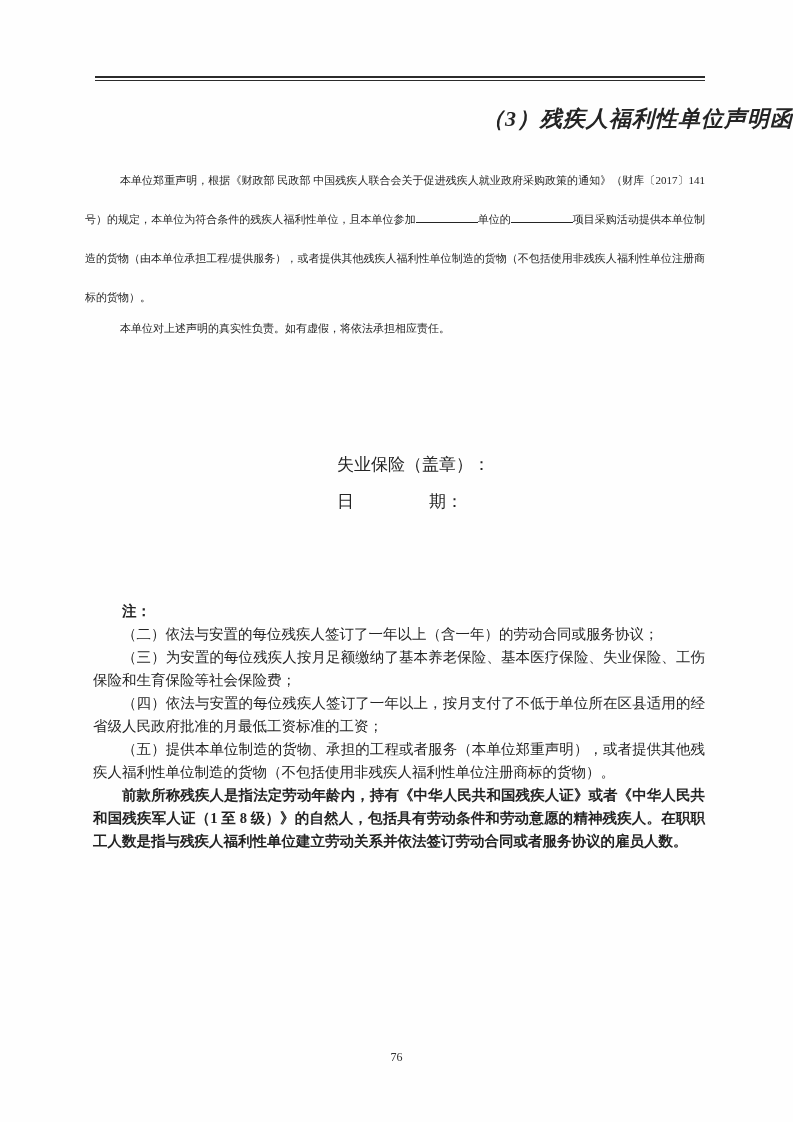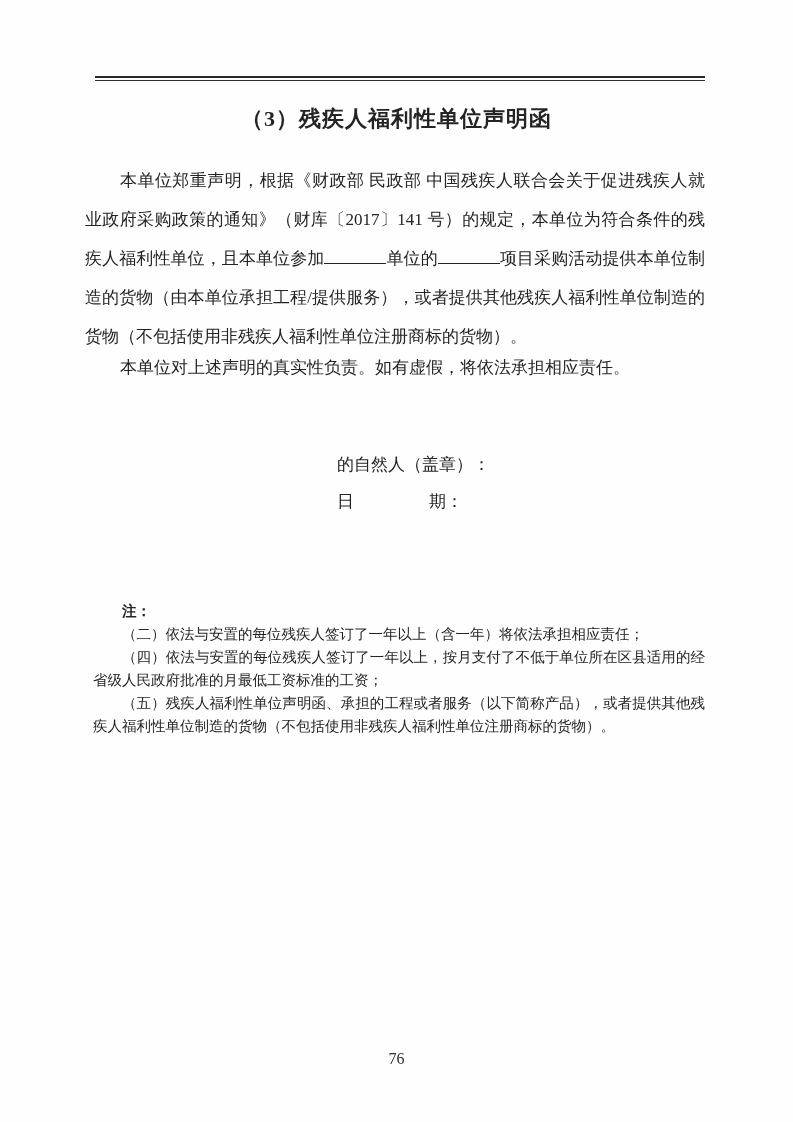--- a/index.html
+++ b/index.html
@@ -25,31 +25,32 @@
     height: 2px;
     border-top: 2.5px solid #2b2b2b;
     border-bottom: 1.5px solid #2b2b2b;
   }
   .title {
     position: absolute;
     left: 0;
     right: 0;
     top: 104px;
     margin: 0;
-    text-align: center;
+    text-align: right;
     font-size: 22px;
     font-weight: 700;
     letter-spacing: 1px;
+    font-style: italic;
   }
   .body-block {
     position: absolute;
     left: 85px;
     top: 161px;
     width: 620px;
-    font-size: 17px;
+    font-size: 11px;
     line-height: 39px;
     text-align: justify;
   }
   .para {
     margin: 0;
     text-indent: 35px;
   }
   .para-2 {
     margin-top: -8px;
   }
@@ -87,48 +88,50 @@
   }
   .bold {
     font-weight: 700;
   }
   .page-number {
     position: absolute;
     left: 0;
     right: 0;
     top: 1050px;
     text-align: center;
-    font-size: 16px;
+    font-size: 12px;
     color: #2e2e2e;
   }
 </style>
 </head>
 <body>
 
 <div class="page">
 
   <div class="rule"></div>
 
   <h1 class="title">（3）残疾人福利性单位声明函</h1>
 
   <div class="body-block">
     <p class="para"><span>本单位郑重声明，根据《财政部 民政部 中国残疾人联合会关于促进残疾人就业政府采购政策的通知》（财库〔2017〕141 号）的规定，本单位为符合条件的残疾人福利性单位，且本单位参加</span><span class="blank"></span><span>单位的</span><span class="blank"></span><span>项目采购活动提供本单位制造的货物（由本单位承担工程/提供服务），或者提供其他残疾人福利性单位制造的货物（不包括使用非残疾人福利性单位注册商标的货物）。</span></p>
     <p class="para para-2">本单位对上述声明的真实性负责。如有虚假，将依法承担相应责任。</p>
   </div>
 
   <div class="signature">
-    <div class="sig-row">的自然人（盖章）：</div>
+    <div class="sig-row">失业保险（盖章）：</div>
     <div class="sig-row date-row">
       <span>日</span>
       <span>期：</span>
     </div>
   </div>
 
   <div class="notes">
     <p class="note-line bold">注：</p>
-    <p class="note-line">（二）依法与安置的每位残疾人签订了一年以上（含一年）将依法承担相应责任；</p>
+    <p class="note-line">（二）依法与安置的每位残疾人签订了一年以上（含一年）的劳动合同或服务协议；</p>
+    <p class="note-line">（三）为安置的每位残疾人按月足额缴纳了基本养老保险、基本医疗保险、失业保险、工伤保险和生育保险等社会保险费；</p>
     <p class="note-line">（四）依法与安置的每位残疾人签订了一年以上，按月支付了不低于单位所在区县适用的经省级人民政府批准的月最低工资标准的工资；</p>
-    <p class="note-line">（五）残疾人福利性单位声明函、承担的工程或者服务（以下简称产品），或者提供其他残疾人福利性单位制造的货物（不包括使用非残疾人福利性单位注册商标的货物）。</p>
+    <p class="note-line">（五）提供本单位制造的货物、承担的工程或者服务（本单位郑重声明），或者提供其他残疾人福利性单位制造的货物（不包括使用非残疾人福利性单位注册商标的货物）。</p>
+    <p class="note-line bold">前款所称残疾人是指法定劳动年龄内，持有《中华人民共和国残疾人证》或者《中华人民共和国残疾军人证（1 至 8 级）》的自然人，包括具有劳动条件和劳动意愿的精神残疾人。在职职工人数是指与残疾人福利性单位建立劳动关系并依法签订劳动合同或者服务协议的雇员人数。</p>
   </div>
 
   <div class="page-number">76</div>
 
 </div>
 
 </body></html>

